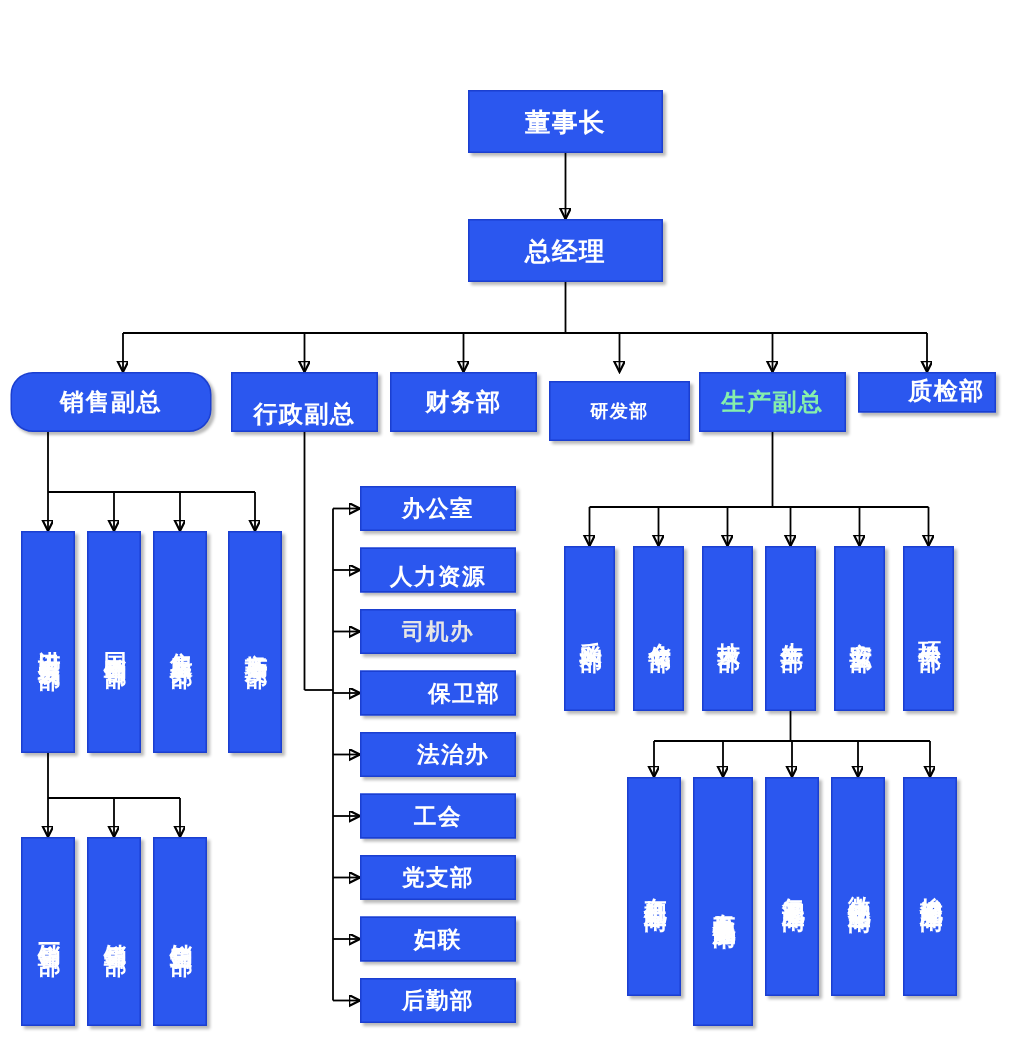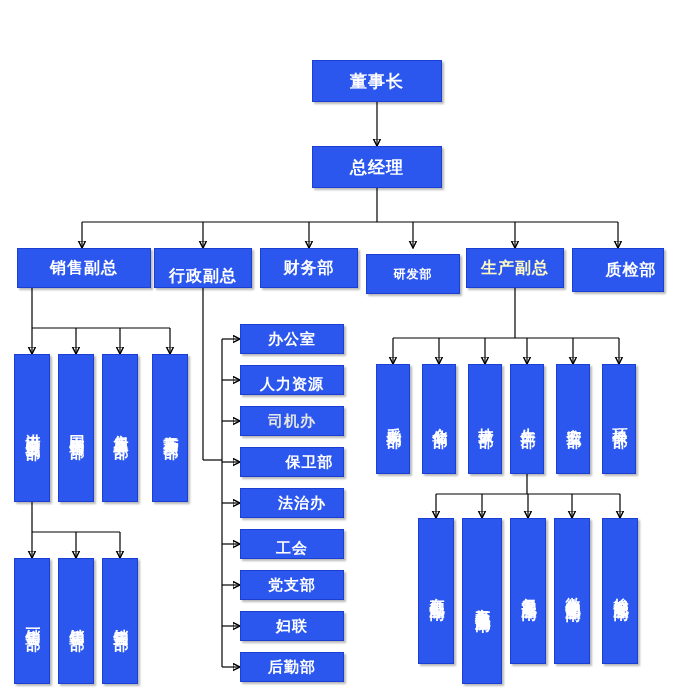--- a/index.html
+++ b/index.html
@@ -110,36 +110,36 @@
     <line x1="620" y1="458" x2="620" y2="482" marker-end="url(#arrow)"></line>
   </svg>
 
   <div id="nodes">
       <div class="node h" style="left: 312px; top: 24px; width: 130px; height: 42px; font-size: 17px; background: rgb(43, 87, 239); border-color: rgb(27, 63, 208); color: rgb(255, 255, 255);">
         <span>董事长</span>
       </div>
       <div class="node h" style="left: 312px; top: 110px; width: 130px; height: 42px; font-size: 17px; background: rgb(43, 87, 239); border-color: rgb(27, 63, 208); color: rgb(255, 255, 255);">
         <span>总经理</span>
       </div>
-      <div class="node h" style="left: 17px; top: 212px; width: 134px; height: 40px; font-size: 16px; background: rgb(43, 87, 239); border-color: rgb(27, 63, 208); color: rgb(255, 255, 255);">
+      <div class="node h" style="left: 7px; top: 212px; width: 134px; height: 40px; font-size: 16px; background: rgb(43, 87, 239); border-color: rgb(27, 63, 208); color: rgb(255, 255, 255); border-radius: 15px;">
         <span>销售副总</span>
       </div>
       <div class="node h" style="left: 154px; top: 212px; width: 98px; height: 40px; font-size: 16px; background: rgb(43, 87, 239); border-color: rgb(27, 63, 208); color: rgb(255, 255, 255); align-items: flex-end;">
         <span>行政副总</span>
       </div>
       <div class="node h" style="left: 260px; top: 212px; width: 98px; height: 40px; font-size: 16px; background: rgb(43, 87, 239); border-color: rgb(27, 63, 208); color: rgb(255, 255, 255);">
         <span>财务部</span>
       </div>
       <div class="node h" style="left: 366px; top: 218px; width: 94px; height: 40px; font-size: 12px; background: rgb(43, 87, 239); border-color: rgb(27, 63, 208); color: rgb(255, 255, 255);">
         <span>研发部</span>
       </div>
-      <div class="node h" style="left: 466px; top: 212px; width: 98px; height: 40px; font-size: 16px; background: rgb(43, 87, 239); border-color: rgb(27, 63, 208); color: #fef9c3;">
+      <div class="node h" style="left: 466px; top: 212px; width: 98px; height: 40px; font-size: 16px; background: rgb(43, 87, 239); border-color: rgb(27, 63, 208); color: #86efac;">
         <span>生产副总</span>
       </div>
-      <div class="node h" style="left: 572px; top: 212px; width: 92px; height: 44px; font-size: 16px; background: rgb(43, 87, 239); border-color: rgb(27, 63, 208); color: rgb(255, 255, 255); padding-left: 26px;">
+      <div class="node h" style="left: 572px; top: 212px; width: 92px; height: 27px; font-size: 16px; background: rgb(43, 87, 239); border-color: rgb(27, 63, 208); color: rgb(255, 255, 255); padding-left: 26px;">
         <span>质检部</span>
       </div>
       <div class="node v" style="left: 14px; top: 318px; width: 36px; height: 148px; font-size: 15px; background: rgb(43, 87, 239); border-color: rgb(27, 63, 208); color: rgb(255, 255, 255);">
         <span>进出口贸易部</span>
       </div>
       <div class="node v" style="left: 58px; top: 318px; width: 36px; height: 148px; font-size: 15px; background: rgb(43, 87, 239); border-color: rgb(27, 63, 208); color: rgb(255, 255, 255);">
         <span>国内销售部</span>
       </div>
       <div class="node v" style="left: 102px; top: 318px; width: 36px; height: 148px; font-size: 15px; background: rgb(43, 87, 239); border-color: rgb(27, 63, 208); color: rgb(255, 255, 255);">
         <span>售后服务部</span>
@@ -164,21 +164,21 @@
       </div>
       <div class="node h" style="left: 240px; top: 370px; width: 104px; height: 30px; font-size: 15px; background: rgb(43, 87, 239); border-color: rgb(27, 63, 208); color: #e5e5e5; font-family: Liberation Mono, monospace;">
         <span>司机办</span>
       </div>
       <div class="node h" style="left: 240px; top: 411px; width: 104px; height: 30px; font-size: 15px; background: rgb(43, 87, 239); border-color: rgb(27, 63, 208); color: rgb(255, 255, 255); padding-left: 35px;">
         <span>保卫部</span>
       </div>
       <div class="node h" style="left: 240px; top: 452px; width: 104px; height: 30px; font-size: 15px; background: rgb(43, 87, 239); border-color: rgb(27, 63, 208); color: rgb(255, 255, 255); padding-left: 20px;">
         <span>法治办</span>
       </div>
-      <div class="node h" style="left: 240px; top: 493px; width: 104px; height: 30px; font-size: 15px; background: rgb(43, 87, 239); border-color: rgb(27, 63, 208); color: rgb(255, 255, 255); align-items: flex-end;">
+      <div class="node h" style="left: 240px; top: 493px; width: 104px; height: 30px; font-size: 15px; background: rgb(43, 87, 239); border-color: rgb(27, 63, 208); color: rgb(255, 255, 255);">
         <span>工会</span>
       </div>
       <div class="node h" style="left: 240px; top: 534px; width: 104px; height: 30px; font-size: 15px; background: rgb(43, 87, 239); border-color: rgb(27, 63, 208); color: rgb(255, 255, 255);">
         <span>党支部</span>
       </div>
       <div class="node h" style="left: 240px; top: 575px; width: 104px; height: 30px; font-size: 15px; background: rgb(43, 87, 239); border-color: rgb(27, 63, 208); color: rgb(255, 255, 255);">
         <span>妇联</span>
       </div>
       <div class="node h" style="left: 240px; top: 616px; width: 104px; height: 30px; font-size: 15px; background: rgb(43, 87, 239); border-color: rgb(27, 63, 208); color: rgb(255, 255, 255);">
         <span>后勤部</span>

